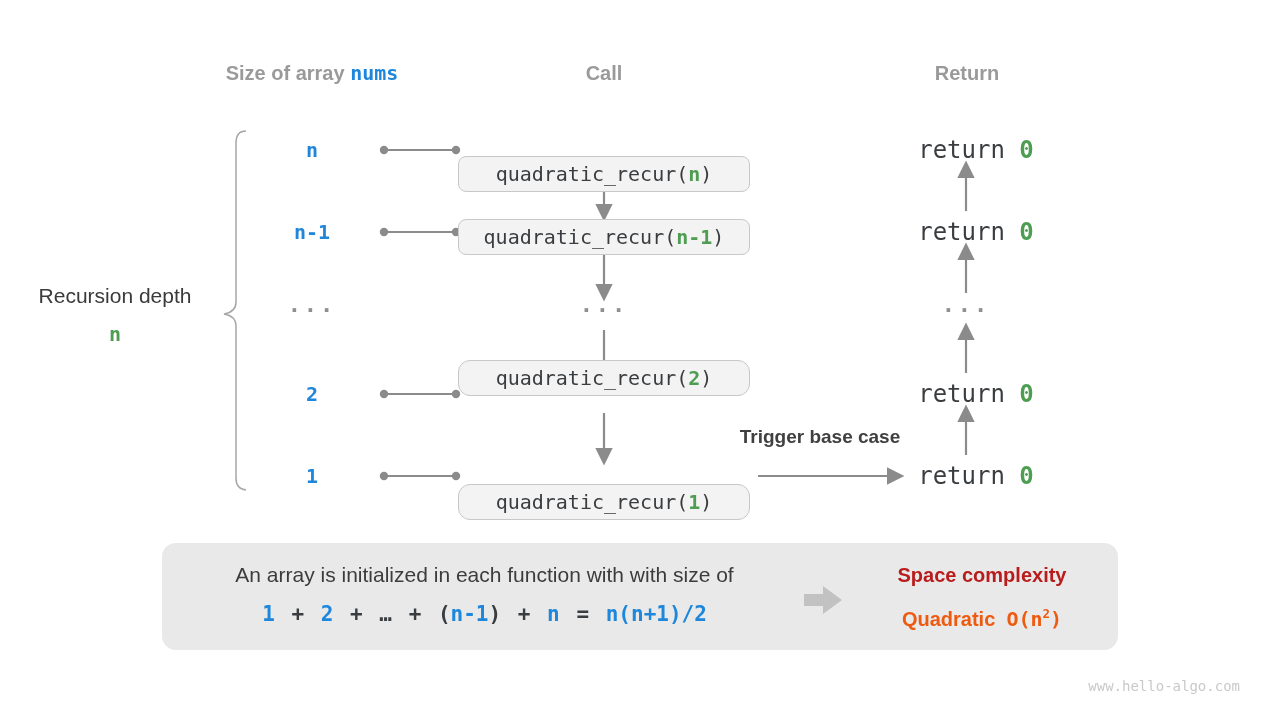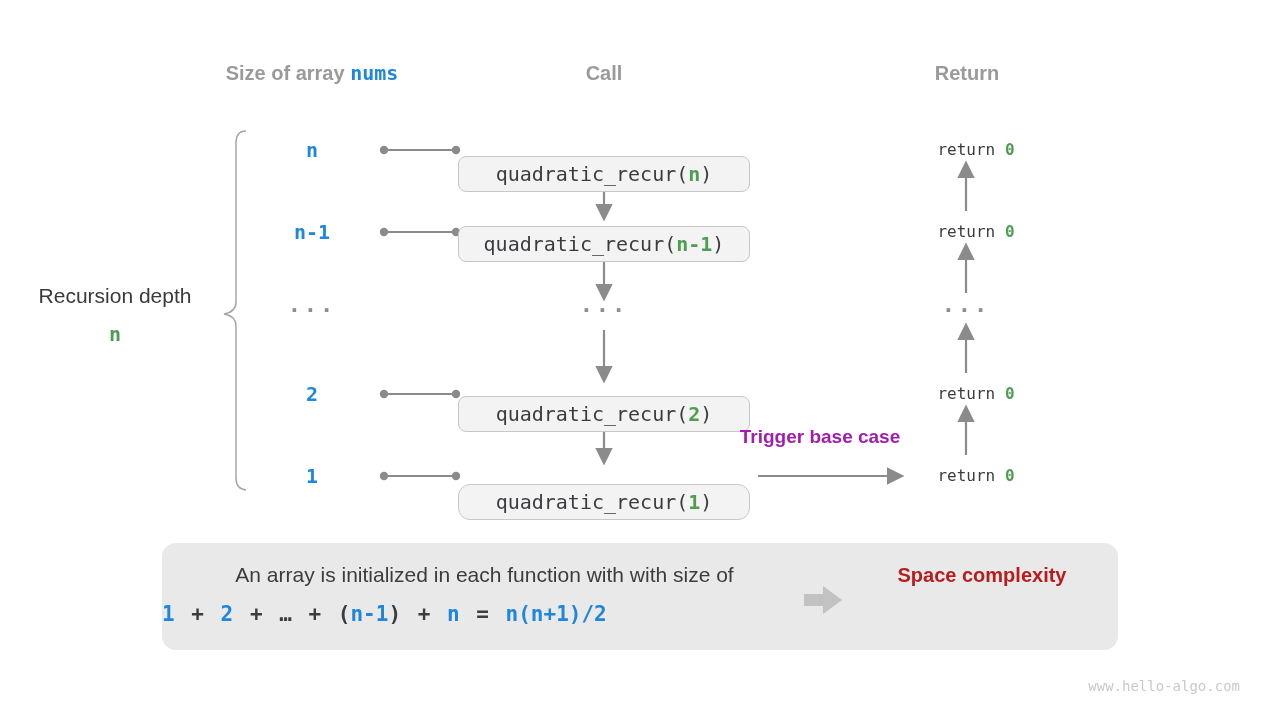--- a/index.html
+++ b/index.html
@@ -14,38 +14,38 @@
   .bold{font-weight:bold;}
 
   .size-label{left:262px;width:100px;height:30px;line-height:30px;
               font-family:"DejaVu Sans Mono",monospace;font-weight:bold;font-size:20px;
               color:#1e87db;text-align:center;z-index:2;}
   .call-box{left:458px;width:292px;height:36px;line-height:34px;box-sizing:border-box;
             background:#f3f3f3;border:1.5px solid #c8c8c8;border-radius:8px;
             text-align:center;z-index:2;}
   .call-box .code{font-family:"DejaVu Sans Mono",monospace;font-size:20px;color:#3a3d40;}
   .ret{left:896px;width:160px;height:30px;line-height:30px;text-align:center;
-       font-family:"DejaVu Sans Mono",monospace;font-size:16px;color:#3a3d40;z-index:2;}
+       font-family:"DejaVu Sans Mono",monospace;font-size:24px;color:#3a3d40;z-index:2;}
   .dots{height:30px;line-height:30px;text-align:center;
         font-family:"DejaVu Sans Mono",monospace;font-weight:bold;font-size:22px;
         letter-spacing:3px;color:#8f8f8f;transform:translateY(-5px);z-index:2;}
 
   .depth-label{left:12px;top:283px;width:206px;font-size:21px;color:#3a3a3a;
                text-align:center;line-height:26px;z-index:2;}
   .depth-value{left:12px;top:321px;width:206px;text-align:center;
                font-family:"DejaVu Sans Mono",monospace;font-weight:bold;font-size:20px;
                color:#4e9d52;line-height:26px;z-index:2;}
   .trigger{left:716px;top:424px;width:208px;font-weight:bold;font-size:19px;
-           color:#a21caf;text-align:center;line-height:26px;z-index:2;}
+           color:#404040;text-align:center;line-height:26px;z-index:2;}
 
   .panel{left:162px;top:543px;width:956px;height:107px;background:#e9e9e9;
          border-radius:14px;z-index:0;}
   .panel-line1{left:0;top:19px;width:645px;text-align:center;font-size:21px;
                color:#3c3c3c;line-height:26px;}
-  .panel-formula{left:0;top:57px;width:645px;text-align:left;
+  .panel-formula{left:0;top:57px;width:645px;text-align:center;
                  font-family:"DejaVu Sans Mono",monospace;font-weight:bold;font-size:21px;
                  line-height:28px;word-spacing:4px;}
   .f-dark{color:#3a3d40;}
   .f-blue{color:#1e87db;}
   .result-title{left:680px;top:19px;width:280px;text-align:center;font-weight:bold;
                 font-size:20px;color:#b91c1c;line-height:26px;}
   .result-value{left:680px;top:57px;width:280px;text-align:center;font-weight:bold;
                 font-size:20px;color:#ed5a10;line-height:28px;}
   .result-value .code{font-family:"DejaVu Sans Mono",monospace;}
   .result-value sup{font-size:0.62em;vertical-align:super;}
@@ -113,33 +113,33 @@
 
   <div class="abs size-label" style="top:135px;">n</div>
   <div class="abs call-box" style="top:132px;margin-top:24px;">
     <span class="code"><span>quadratic_recur(</span><span class="green bold">n</span><span>)</span></span>
   </div>
   <div class="abs ret" style="top:135px;">
     <span>return </span><span class="green bold">0</span>
   </div>
 
   <div class="abs size-label" style="top:217px;">n-1</div>
-  <div class="abs call-box" style="top:226px;">
+  <div class="abs call-box" style="top:219px;">
     <span class="code"><span>quadratic_recur(</span><span class="green bold">n-1</span><span>)</span></span>
   </div>
   <div class="abs ret" style="top:217px;">
     <span>return </span><span class="green bold">0</span>
   </div>
 
   <div class="abs dots" style="left:262px;top:295px;width:100px;">...</div>
   <div class="abs dots" style="left:554px;top:295px;width:100px;">...</div>
   <div class="abs dots" style="left:916px;top:295px;width:100px;">...</div>
 
   <div class="abs size-label" style="top:379px;">2</div>
-  <div class="abs call-box" style="top:396px;">
+  <div class="abs call-box" style="top:360px;border-radius:12px;">
     <span class="code"><span>quadratic_recur(</span><span class="green bold">2</span><span>)</span></span>
   </div>
   <div class="abs ret" style="top:379px;">
     <span>return </span><span class="green bold">0</span>
   </div>
 
   <div class="abs size-label" style="top:461px;">1</div>
   <div class="abs call-box" style="top:484px;border-radius:12px;">
     <span class="code"><span>quadratic_recur(</span><span class="green bold">1</span><span>)</span></span>
   </div>
@@ -148,17 +148,20 @@
   </div>
 
   <div class="abs trigger">Trigger base case</div>
 
   <div class="abs panel">
     <div class="abs panel-line1">An array is initialized in each function with with size of</div>
     <div class="abs panel-formula">
       <span class="f-blue">1</span><span class="f-dark"> + </span><span class="f-blue">2</span><span class="f-dark"> + </span><span class="f-dark">…</span><span class="f-dark"> + </span><span class="f-dark">(</span><span class="f-blue">n-1</span><span class="f-dark">)</span><span class="f-dark"> + </span><span class="f-blue">n</span><span class="f-dark"> = </span><span class="f-blue">n(n+1)/2</span>
     </div>
     <div class="abs result-title">Space complexity</div>
+    <div class="abs result-value">
+      <span>Quadratic</span>&nbsp;&nbsp;<span class="code"><span>O(n</span><sup>2</sup><span>)</span></span>
+    </div>
   </div>
 
   <div class="abs watermark">www.hello-algo.com</div>
 
 </div>
 
 </body></html>

